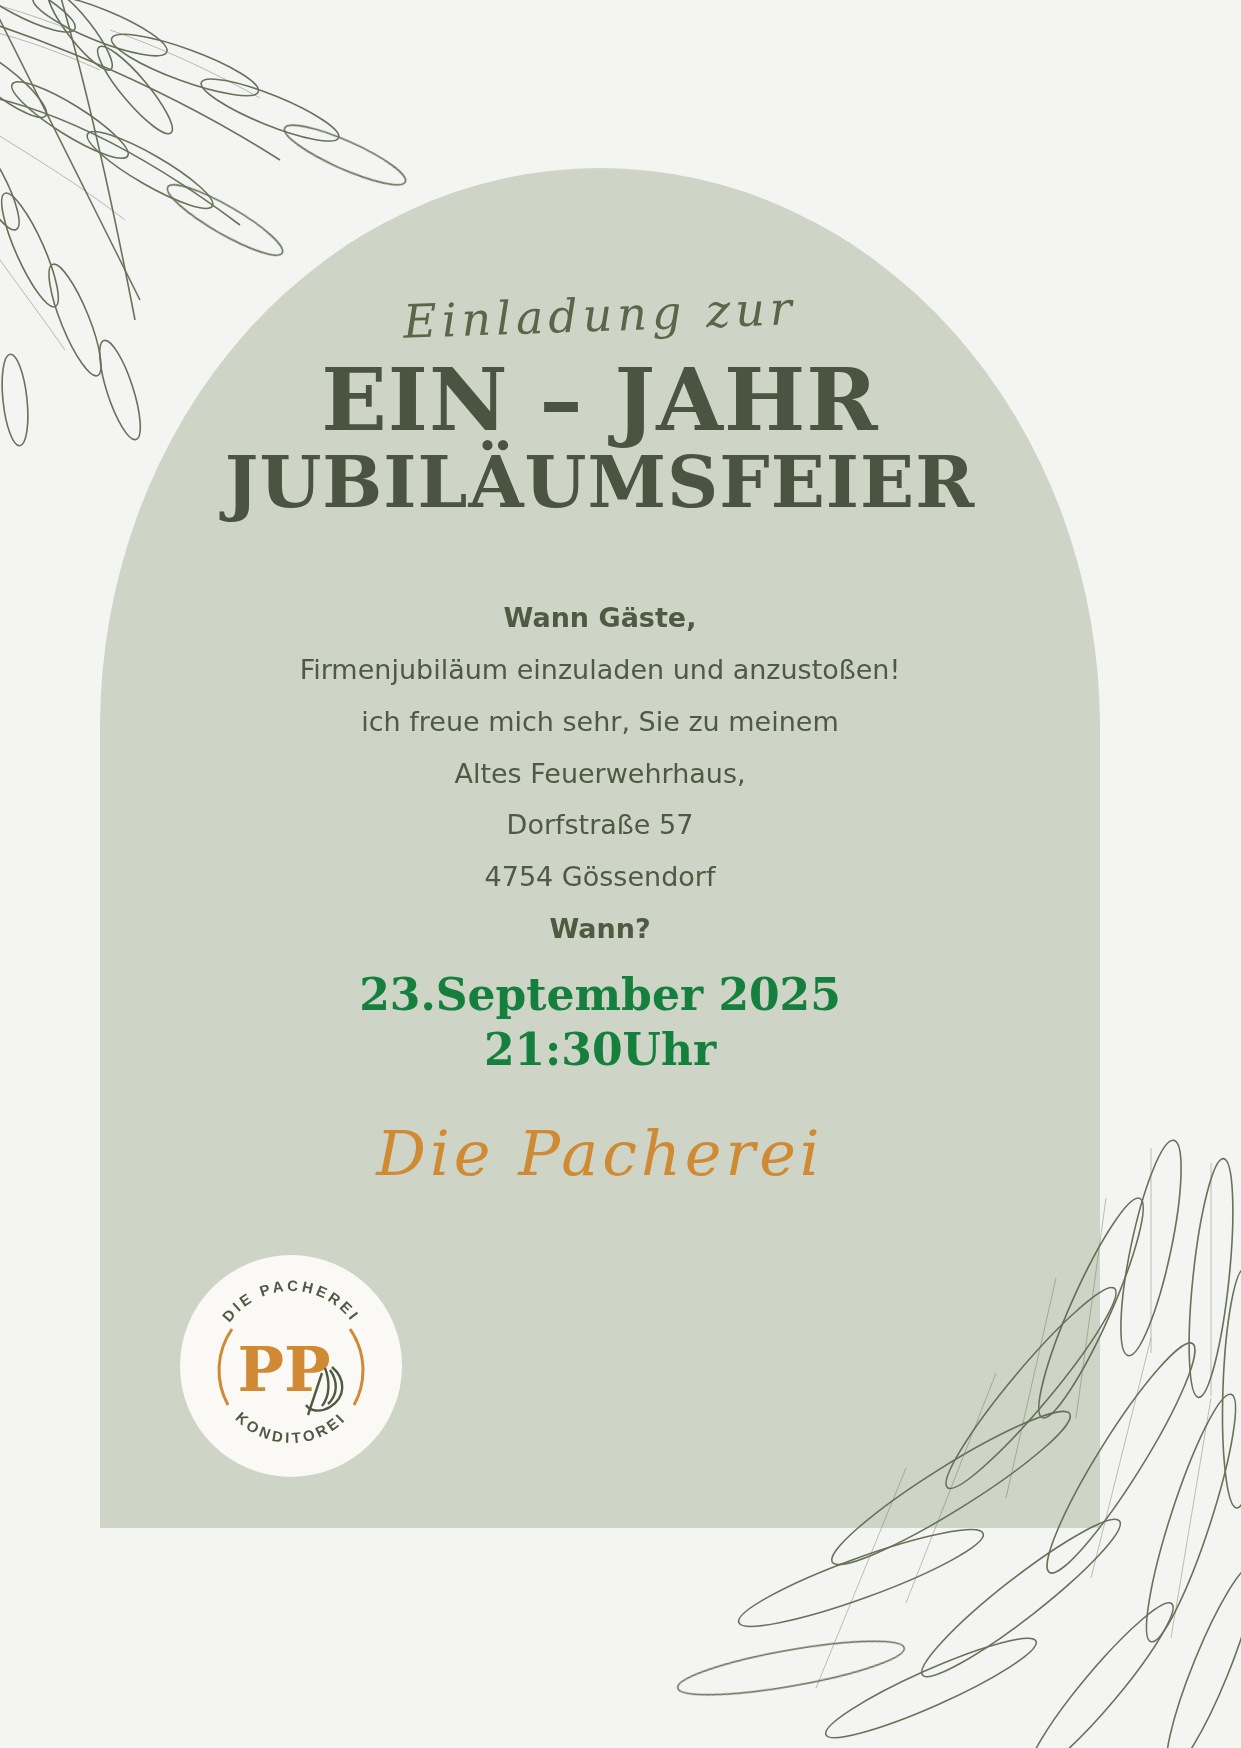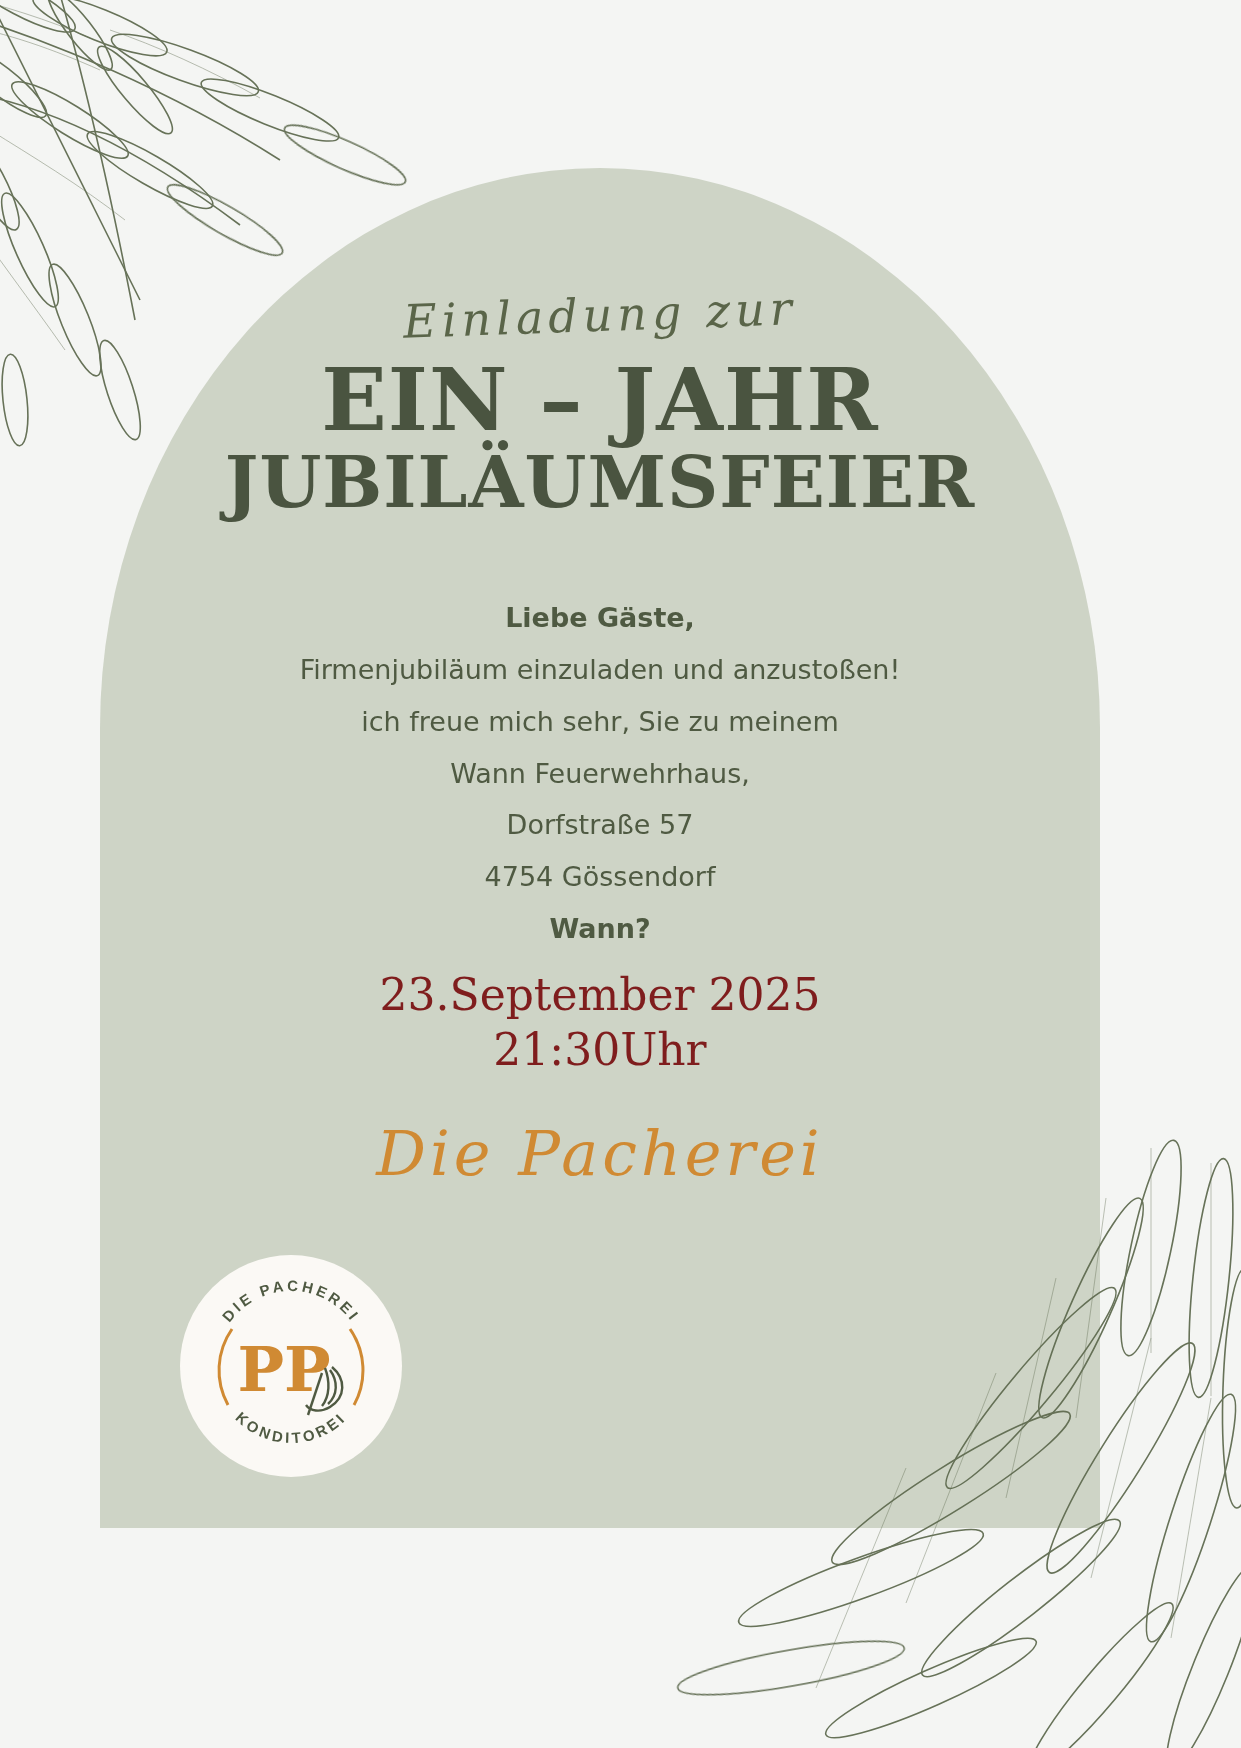--- a/index.html
+++ b/index.html
@@ -92,24 +92,24 @@
     color: #4f5a42;
     line-height: 1.92;
   }
   .body-block .strong {
     font-weight: bold;
   }
 
   .date-block {
     margin-top: 12px;
     font-family: "DejaVu Serif", serif;
-    font-weight: normal;
+    font-weight: bold;
     font-size: 44px;
     line-height: 1.25;
-    color: #7f1d1d;
+    color: #15803d;
   }
 
   .brand-script {
     margin-top: 40px;
     font-family: "DejaVu Serif", serif;
     font-style: italic;
     font-size: 62px;
     letter-spacing: 4px;
     color: #d08a33;
   }
@@ -202,24 +202,24 @@
       </g>
     </g>
   </svg>
 
   <div id="content">
     <div class="script-sm">Einladung zur</div>
     <div class="title title-line1">EIN – JAHR</div>
     <div class="title title-line2">JUBILÄUMSFEIER</div>
 
     <div class="body-block">
-      <div class="strong">Liebe Gäste,</div>
+      <div class="strong">Wann Gäste,</div>
       <div>Firmenjubiläum einzuladen und anzustoßen!</div>
       <div>ich freue mich sehr, Sie zu meinem</div>
-      <div>Wann Feuerwehrhaus,</div>
+      <div>Altes Feuerwehrhaus,</div>
       <div>Dorfstraße 57</div>
       <div>4754 Gössendorf</div>
       <div class="strong">Wann?</div>
     </div>
 
     <div class="date-block">
       <div>23.September 2025</div>
       <div>21:30Uhr</div>
     </div>
 

